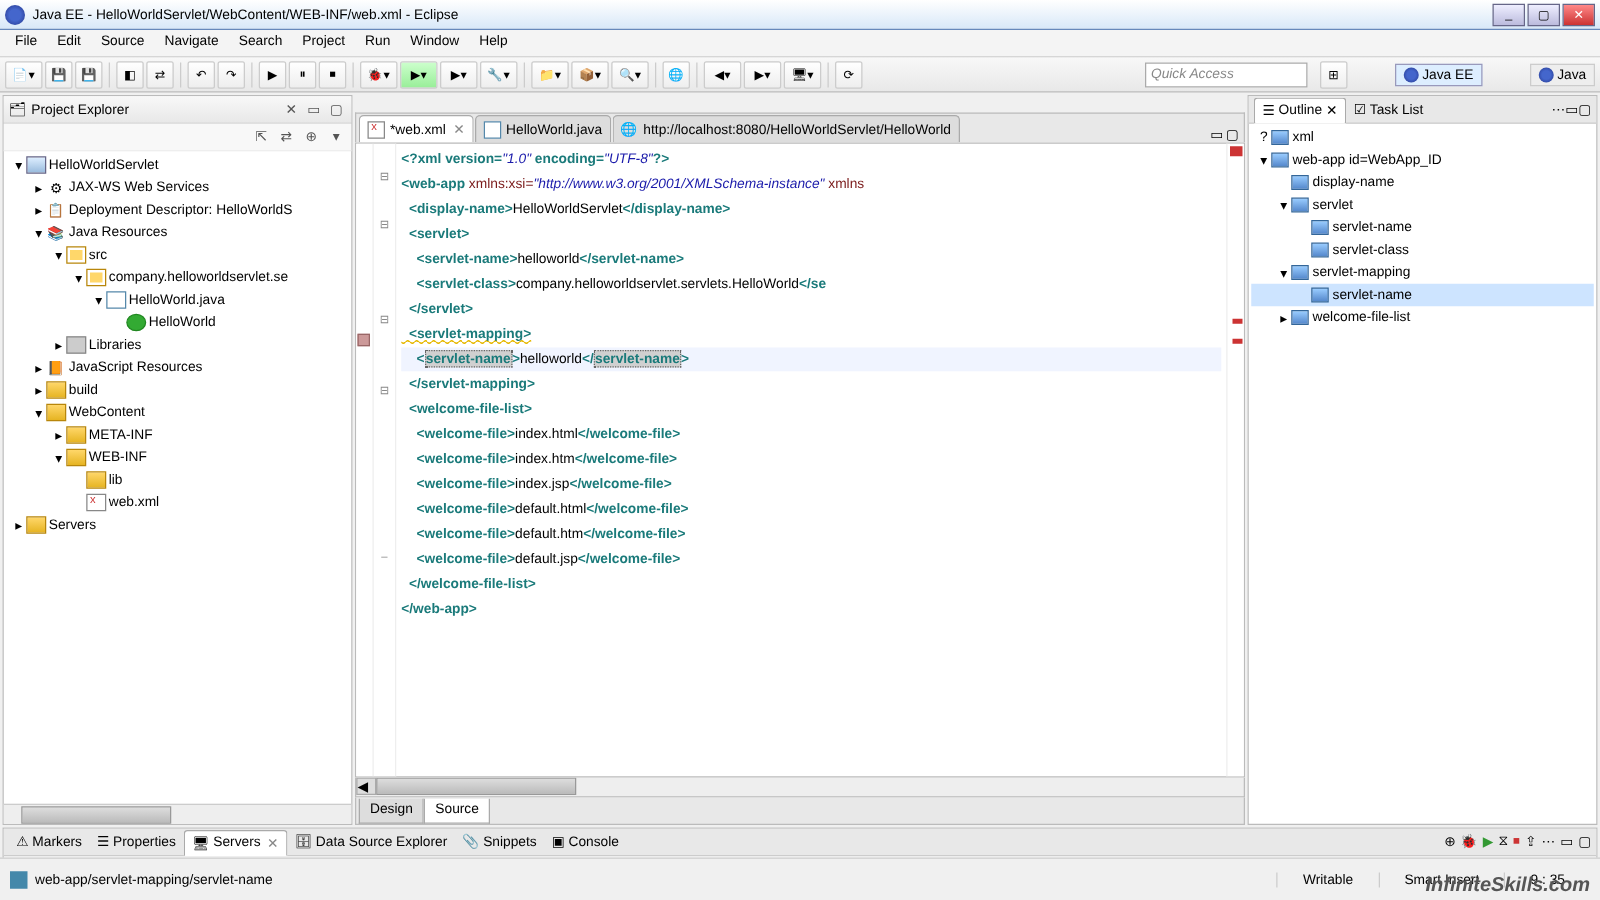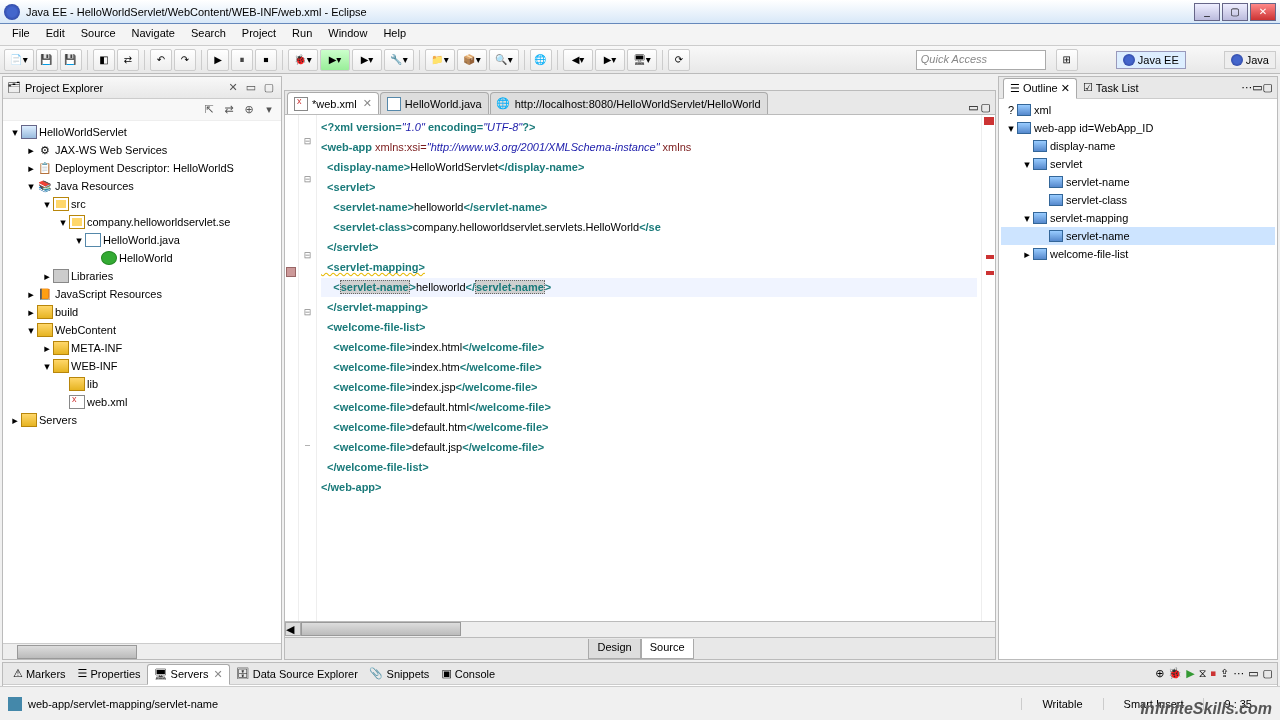--- a/index.html
+++ b/index.html
@@ -69,21 +69,21 @@
 .code-area .txt { color: #000; }
 .code-area .hl-line { background: #f0f4ff; display: inline-block; width: 100%; }
 .code-area .sel-tag { background: #d0d0d0; border: 1px dotted #666; }
 .overview-ruler { width: 14px; background: #fff; border-left: 1px solid #eee; position: relative; }
 .overview-ruler .err { position: absolute; right: 1px; width: 8px; height: 4px; background: #c33; }
 
 .editor-hscroll { height: 16px; background: #eee; border: 1px solid #bbb; border-top: none; display: flex; }
 .editor-hscroll .arrow { width: 16px; height: 14px; background: #ddd; border: 1px solid #aaa; }
 .editor-hscroll .thumb { height: 14px; width: 160px; background: linear-gradient(#ddd,#bbb); border: 1px solid #999; }
 
-.editor-bottom-tabs { height: 22px; background: #e8e8e8; border: 1px solid #bbb; border-top: none; display: flex; align-items: center; padding-left: 2px; justify-content: center; }
+.editor-bottom-tabs { height: 22px; background: #e8e8e8; border: 1px solid #bbb; border-top: none; display: flex; align-items: center; padding-left: 2px; }
 .editor-bottom-tab { height: 20px; padding: 2px 8px; border: 1px solid #aaa; border-top: none; background: #ddd; }
 .editor-bottom-tab.active { background: #fff; }
 
 
 .bottom-panel { height: 88px; margin: 0 2px 2px 2px; border: 1px solid #bbb; background: #fff; display: flex; flex-direction: column; }
 .bottom-tabs-row { height: 22px; background: #e8e8e8; border-bottom: 1px solid #ccc; display: flex; align-items: center; padding: 0 4px; }
 .bottom-tab { padding: 3px 6px; display: flex; align-items: center; gap: 3px; }
 .bottom-tab.active { background: #fff; border: 1px solid #aaa; border-bottom: 1px solid #fff; border-radius: 3px 3px 0 0; margin-bottom: -1px; }
 .bottom-tab .bt-close { color: #888; margin-left: 2px; }
 .bottom-tabs-row .bt-ctrls { margin-left: auto; display: flex; gap: 4px; }

